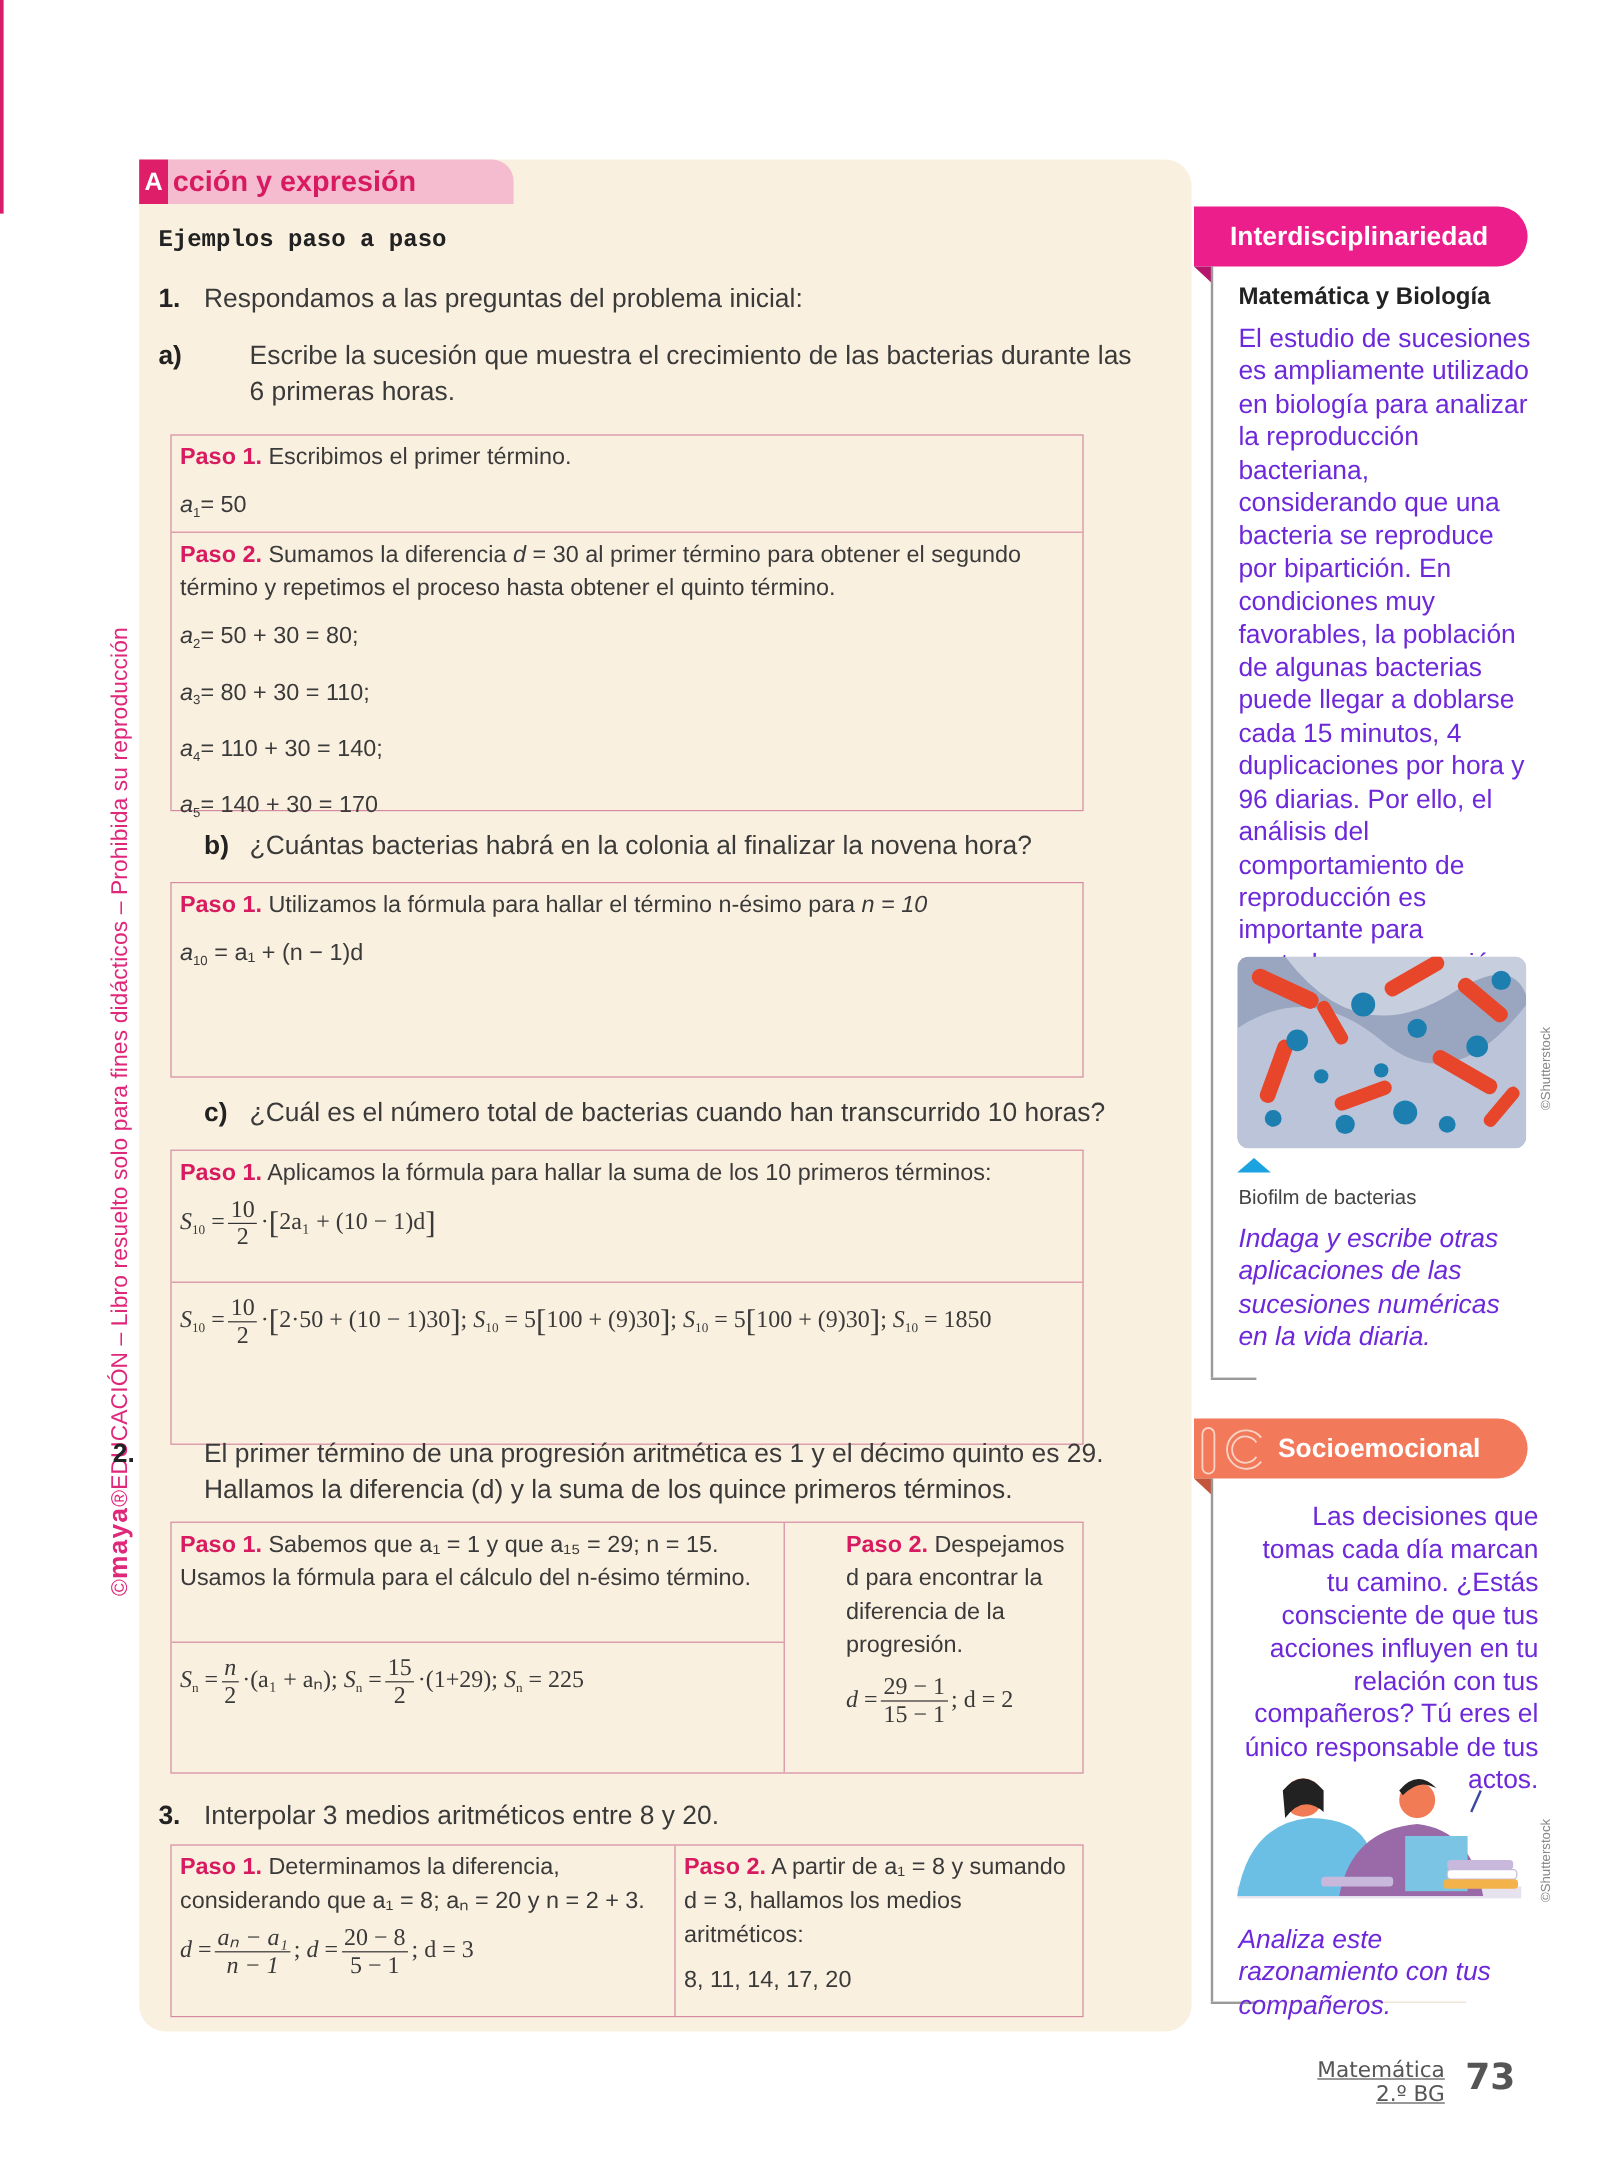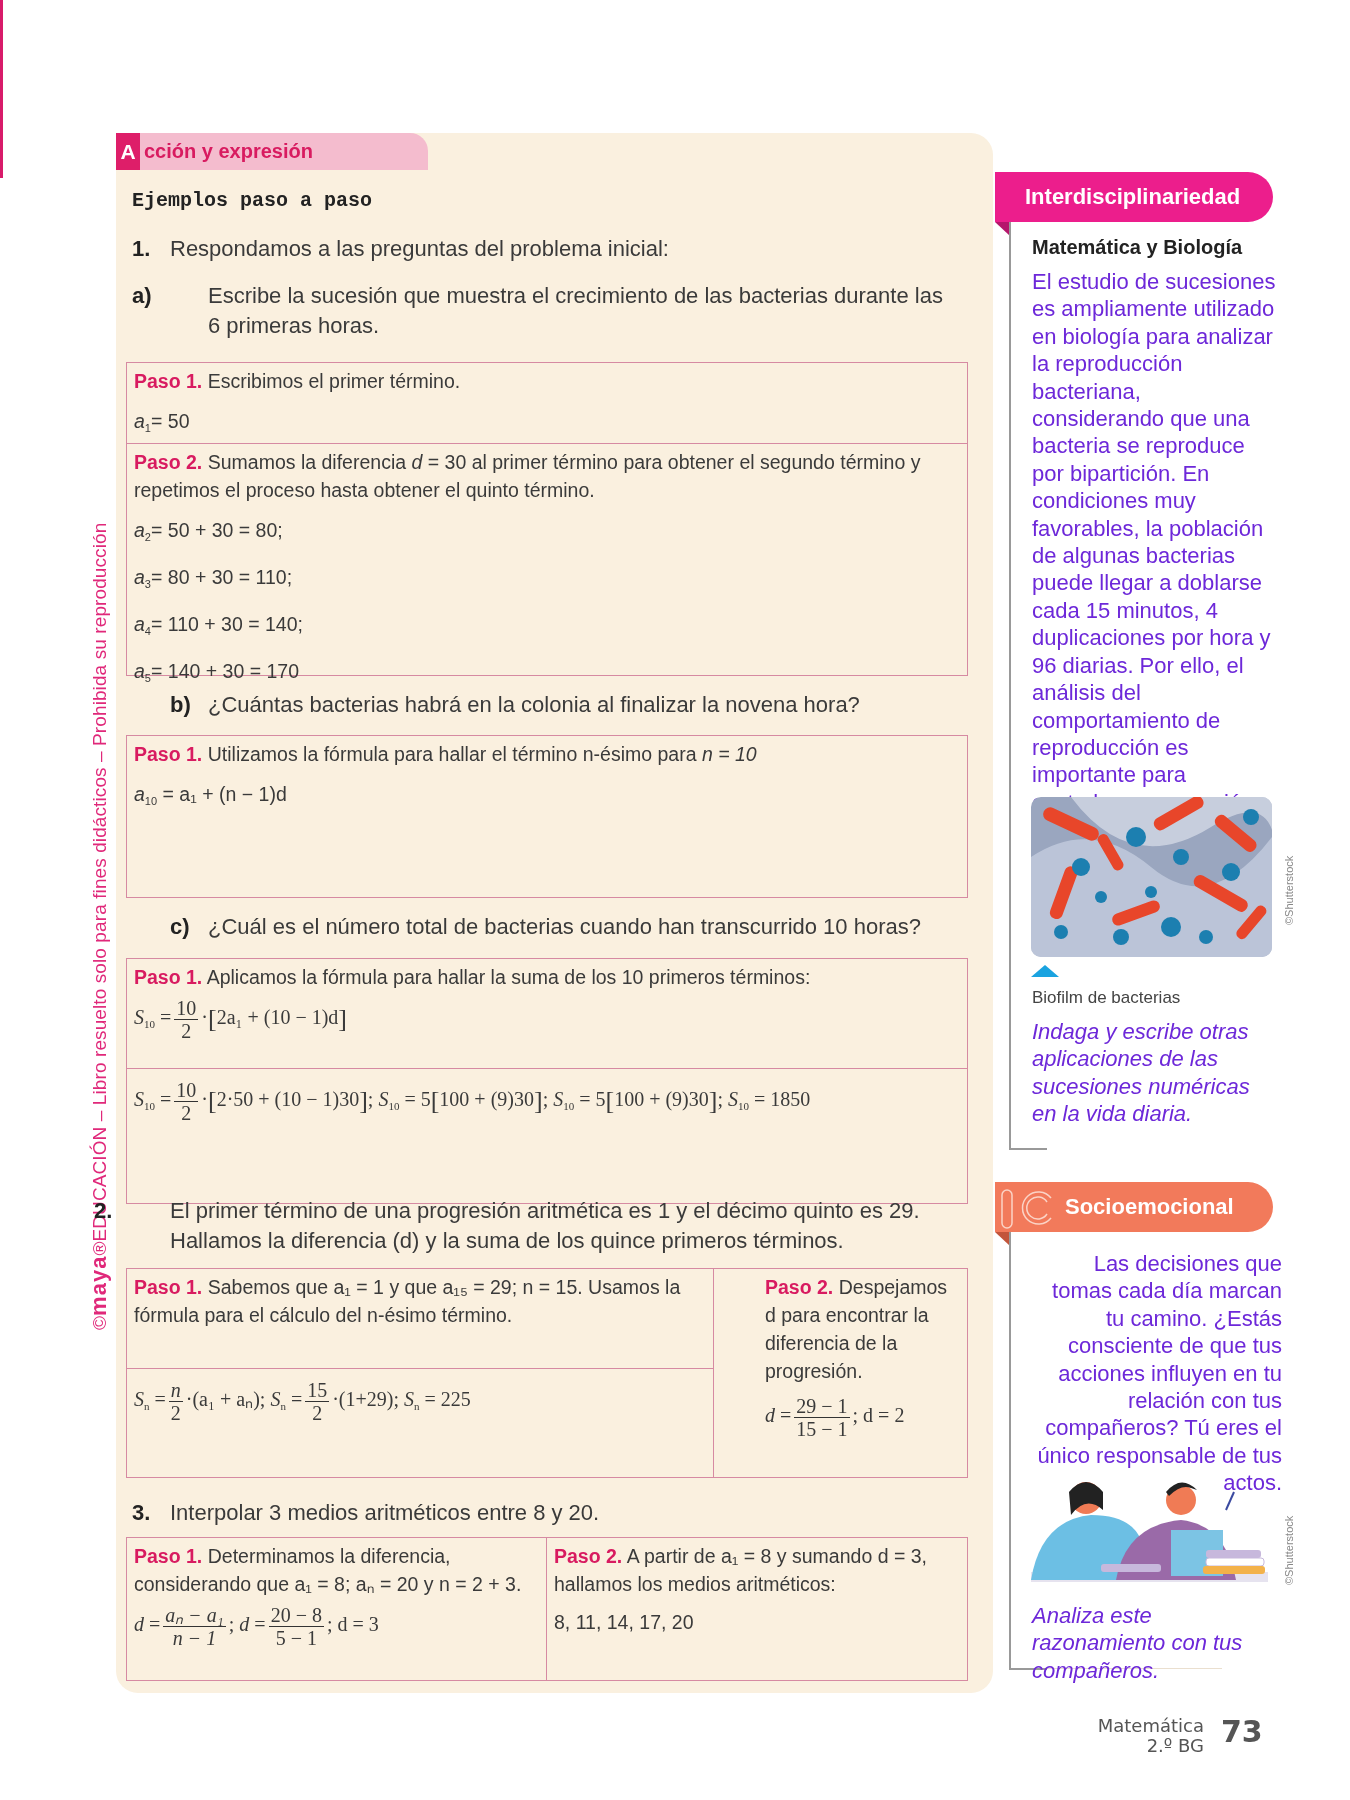--- a/index.html
+++ b/index.html
@@ -22,30 +22,30 @@
   }
   .section-tab {
     position: absolute; left: 0; top: 0; height: 37px; width: 312px;
     background: #f4bcce; border-radius: 0 18px 0 0; display: flex; align-items: center;
   }
   .section-tab .letter {
     width: 24px; height: 37px; background: #de1e69; color: #fff; font-weight: bold;
     font-size: 21px; display: flex; align-items: center; justify-content: center;
     font-family: "Liberation Sans", sans-serif;
   }
-  .section-tab .rest { color: #d81b60; font-size: 20px; font-weight: bold; margin-left: 4px; font-family: "Liberation Sans", sans-serif; }
+  .section-tab .rest { color: #d81b60; font-size: 24px; font-weight: bold; margin-left: 4px; font-family: "Liberation Sans", sans-serif; }
 
   .subtitle { position: absolute; left: 16px; top: 56px; font-size: 20px; font-weight: bold; color: #222; font-family: Liberation Mono, monospace; }
 
   .abs { position: absolute; }
   .q { font-size: 22px; color: #3a3a3a; line-height: 30px; }
   .q .num { font-weight: bold; color: #222; display: inline-block; width: 38px; }
   .q .lab { font-weight: bold; color: #222; display: inline-block; width: 38px; }
 
-  .box { position: absolute; left: 10px; width: 842px; border: 1.5px solid #d68aa2; }
+  .box { position: absolute; left: 26px; width: 761px; border: 1.5px solid #d68aa2; }
   .cell { border-bottom: 1.5px solid #d68aa2; padding: 4px 7px 6px 7px; font-size: 19.5px; color: #3a3a3a; }
   .cell:last-child { border-bottom: none; }
   .paso { color: #d81b60; font-weight: bold; }
   .line { line-height: 28px; }
   .math { font-family: "Liberation Serif", serif; font-size: 20px; }
   .math i, .line i { font-style: italic; }
   sub { font-size: 11px; vertical-align: -4px; }
 
   .frac { display: inline-block; vertical-align: middle; text-align: center; margin: 0 3px; }
   .frac .n { display: block; border-bottom: 1.4px solid #333; padding: 0 2px; line-height: 22px; }
@@ -65,21 +65,21 @@
   .side-fold { position: absolute; width: 0; height: 0; border-top: 14px solid; border-left: 15px solid transparent; }
   .side-rail { position: absolute; width: 1.5px; background: #999; }
   .side-rule { position: absolute; height: 1.5px; background: #999; width: 38px; }
   .side-rule-light { position: absolute; height: 1px; background: #eadfcf; }
   .side-title { position: absolute; font-weight: bold; font-size: 20px; color: #222; font-family: "Liberation Sans", sans-serif; }
   .side-text { position: absolute; font-size: 22px; line-height: 27.4px; color: #6d28d9; font-family: "Liberation Sans", sans-serif; }
   .side-italic { font-style: italic; }
   .caption { position: absolute; font-size: 17px; color: #444; font-family: "Liberation Sans", sans-serif; }
   .credit { position: absolute; transform-origin: 0 0; transform: rotate(-90deg); font-size: 11px; color: #888; white-space: nowrap; font-family: "Liberation Sans", sans-serif; }
 
-  .footer-subject { position: absolute; right: 146px; top: 1716px; text-align: right; font-size: 18px; color: #555; line-height: 20px; font-family: "DejaVu Sans", sans-serif; }
+  .footer-subject { position: absolute; right: 146px; top: 1716px; text-align: right; font-size: 18px; color: #555; line-height: 20px; font-family: "DejaVu Sans", sans-serif; text-decoration: underline; }
   .footer-page { position: absolute; left: 1221px; top: 1714px; font-size: 30px; font-weight: bold; color: #555; font-family: "DejaVu Sans", sans-serif; }
 </style>
 </head>
 <body>
 
 <div class="edge-line"></div>
 
 <div class="watermark">
   <span>©</span><span class="brand">maya</span><span>®</span><span>EDUCACIÓN – Libro resuelto solo para fines didácticos – Prohibida su reproducción</span>
 </div>

